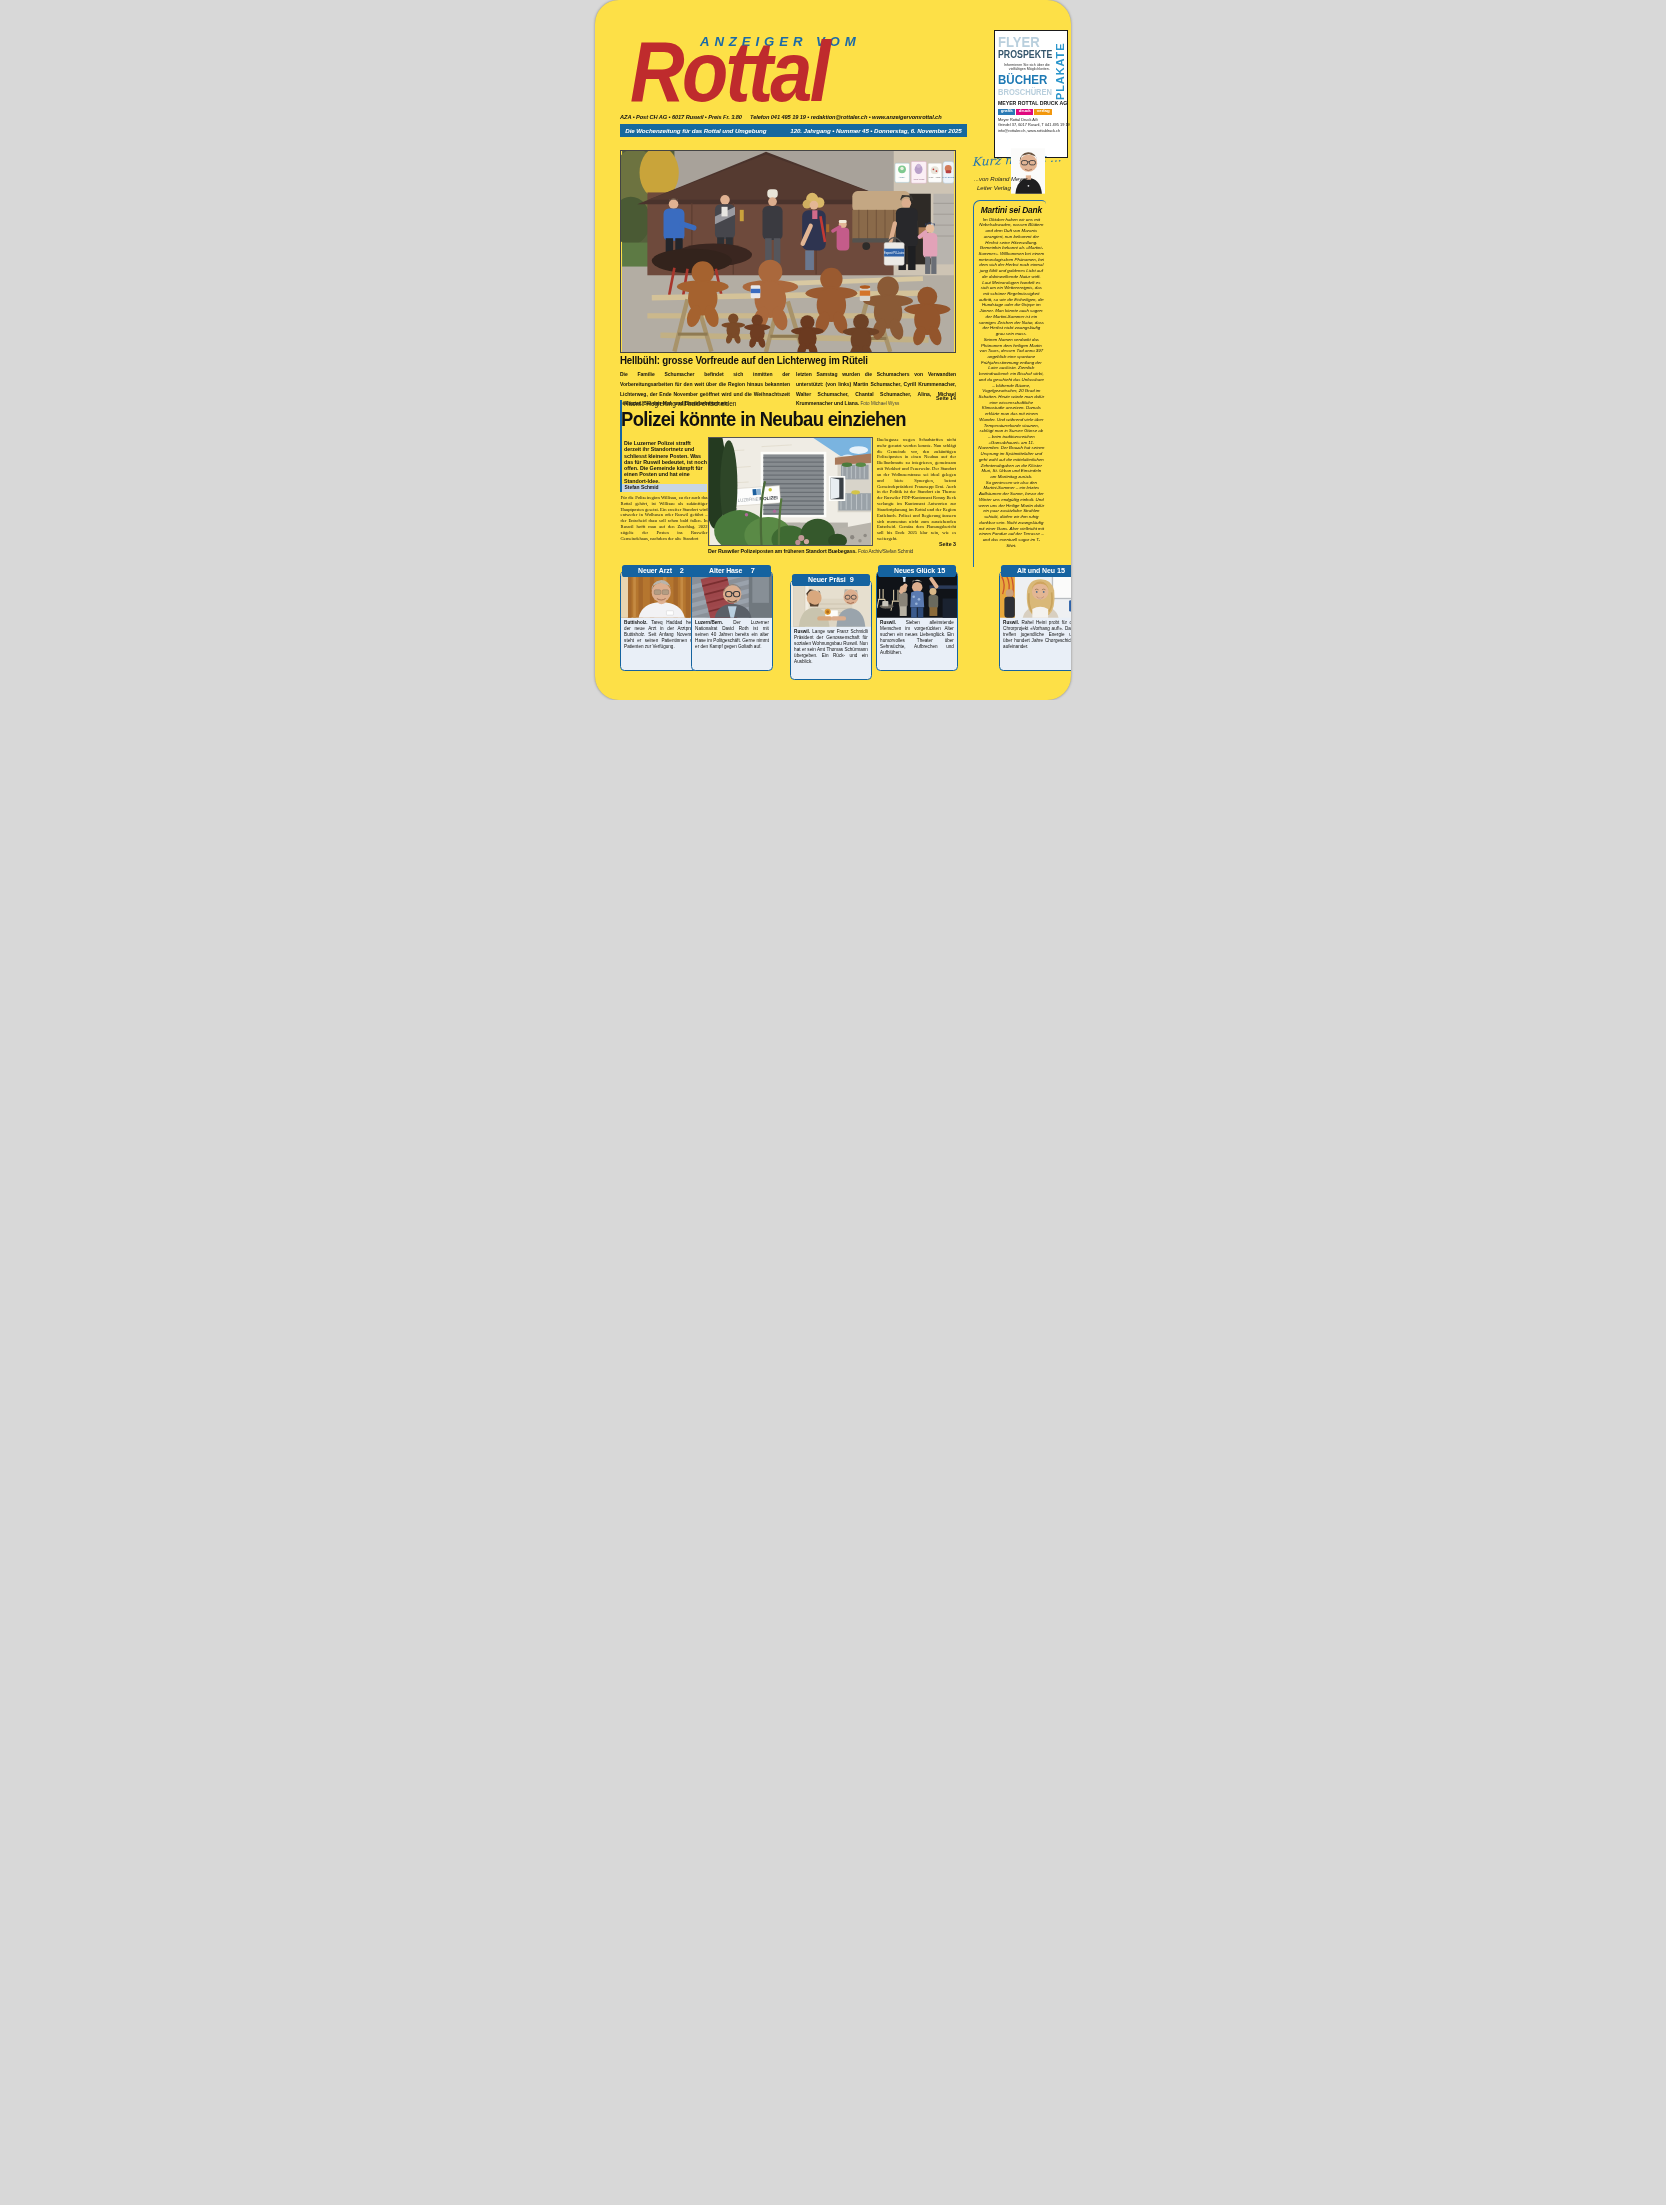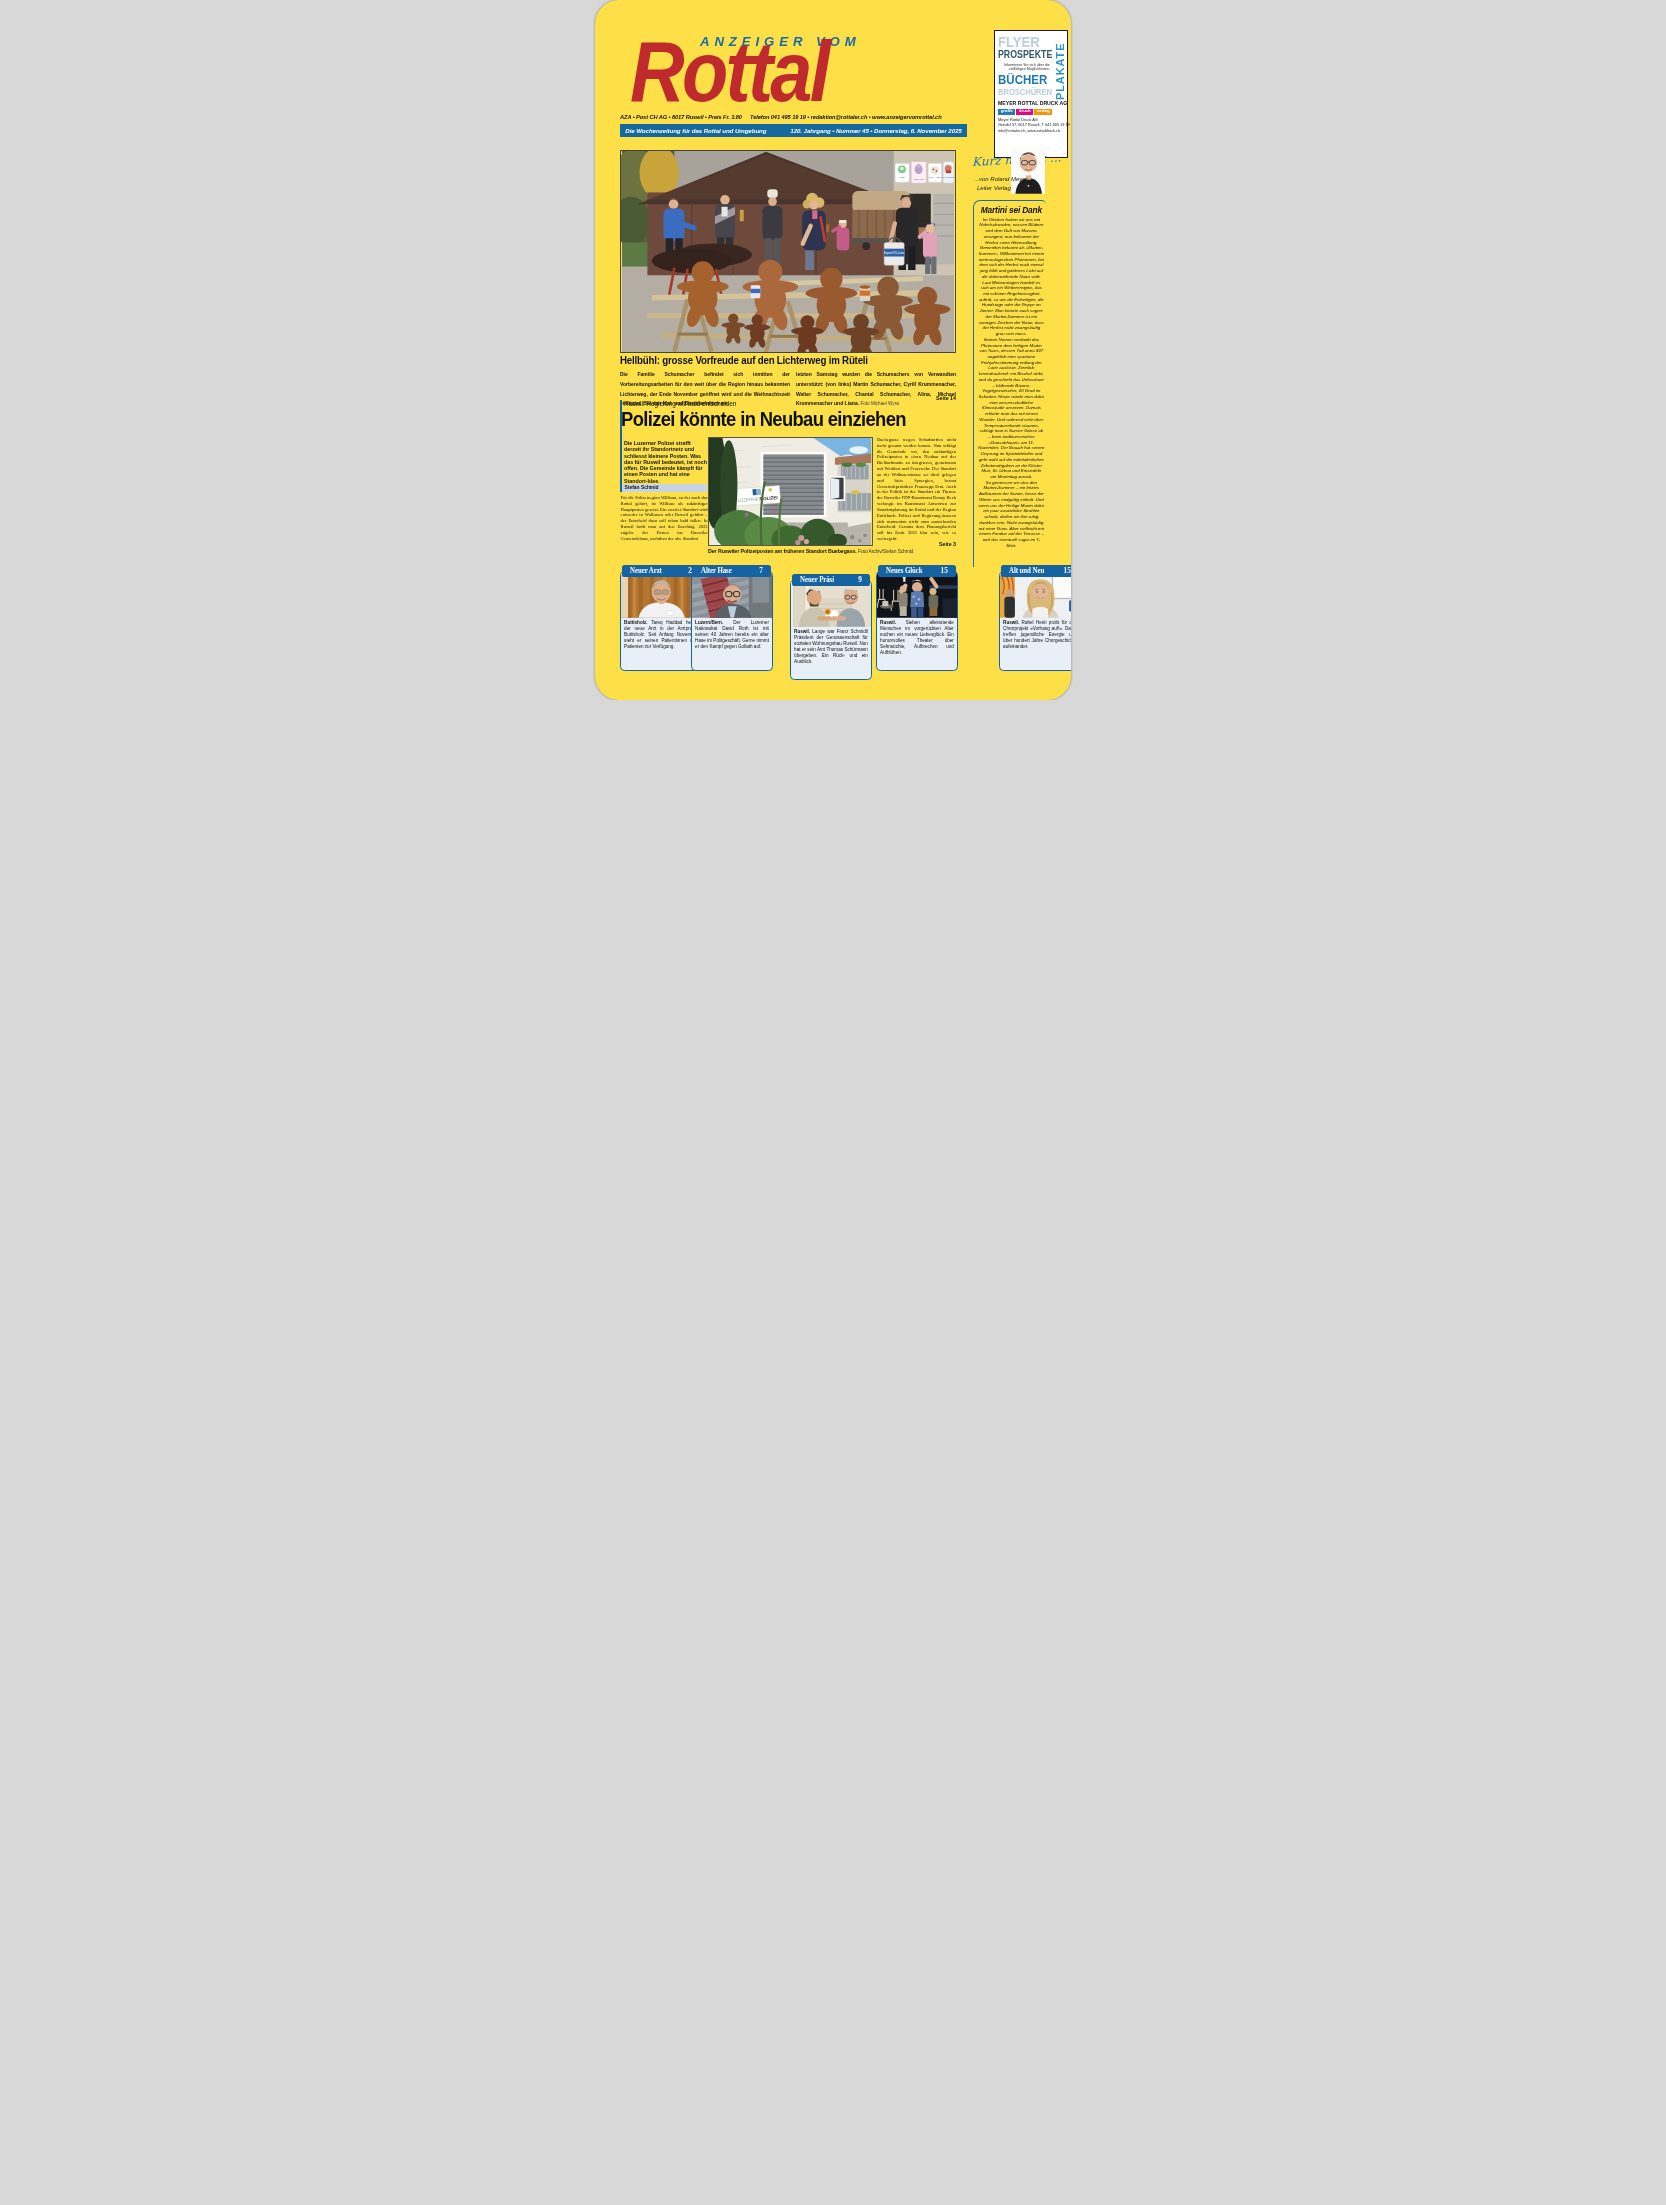--- a/index.html
+++ b/index.html
@@ -72,21 +72,21 @@
   #kn-role{left:382px;top:185px;font-size:6px;font-style:italic;color:#222;}
   #kn-box{left:378px;top:200px;width:73px;height:367px;box-sizing:border-box;
     border-top:1.8px solid #1c6cb2;border-left:1.8px solid #1c6cb2;border-radius:7px 4.4px 0 0;
     padding:3.5px 1.3px 0 4px;overflow:hidden;text-align:center;}
   #kn-title{font-size:8.4px;font-weight:800;font-style:italic;letter-spacing:-0.2px;margin:0 0 2.2px;}
   .kn-p{margin:0;font-size:4.4px;font-style:italic;line-height:1.3;color:#101010;}
 
   
   .teaser{position:absolute;top:565px;width:82px;height:106px;}
   .t-head{position:absolute;left:2.2px;right:2.2px;top:0;height:11.5px;background:#1563a0;border-radius:2.6px;
-    color:#fff;display:flex;justify-content:space-between;align-items:center;padding:0 8px;box-sizing:border-box;z-index:2;font-family:Liberation Serif, serif;}
+    color:#fff;display:flex;justify-content:space-between;align-items:center;padding:0 16px;box-sizing:border-box;z-index:2;}
   .t-title{font-size:7.3px;font-weight:800;letter-spacing:-0.1px;transform:scaleX(.95);transform-origin:0 50%;white-space:nowrap;}
   .t-page{font-size:7.3px;font-weight:800;}
   .t-card{position:absolute;left:0;right:0;top:5.7px;bottom:0;border:0.9px solid #1563a0;border-radius:4.4px;
     overflow:hidden;background:#e9eff7;box-sizing:border-box;}
   .t-photo{display:block;width:100%;height:46px;}
   .t-cap{padding:2.2px 3.1px 0;font-size:4.6px;line-height:1.3;text-align:justify;hyphens:auto;color:#111;}
   .t-loc{font-weight:800;}
   #teaser-0{left:25px;} #teaser-1{left:96px;} #teaser-2{left:195px;margin-top:9px;} #teaser-3{left:281px;} #teaser-4{left:366px;margin-left:38px;}
 </style>
 </head>

